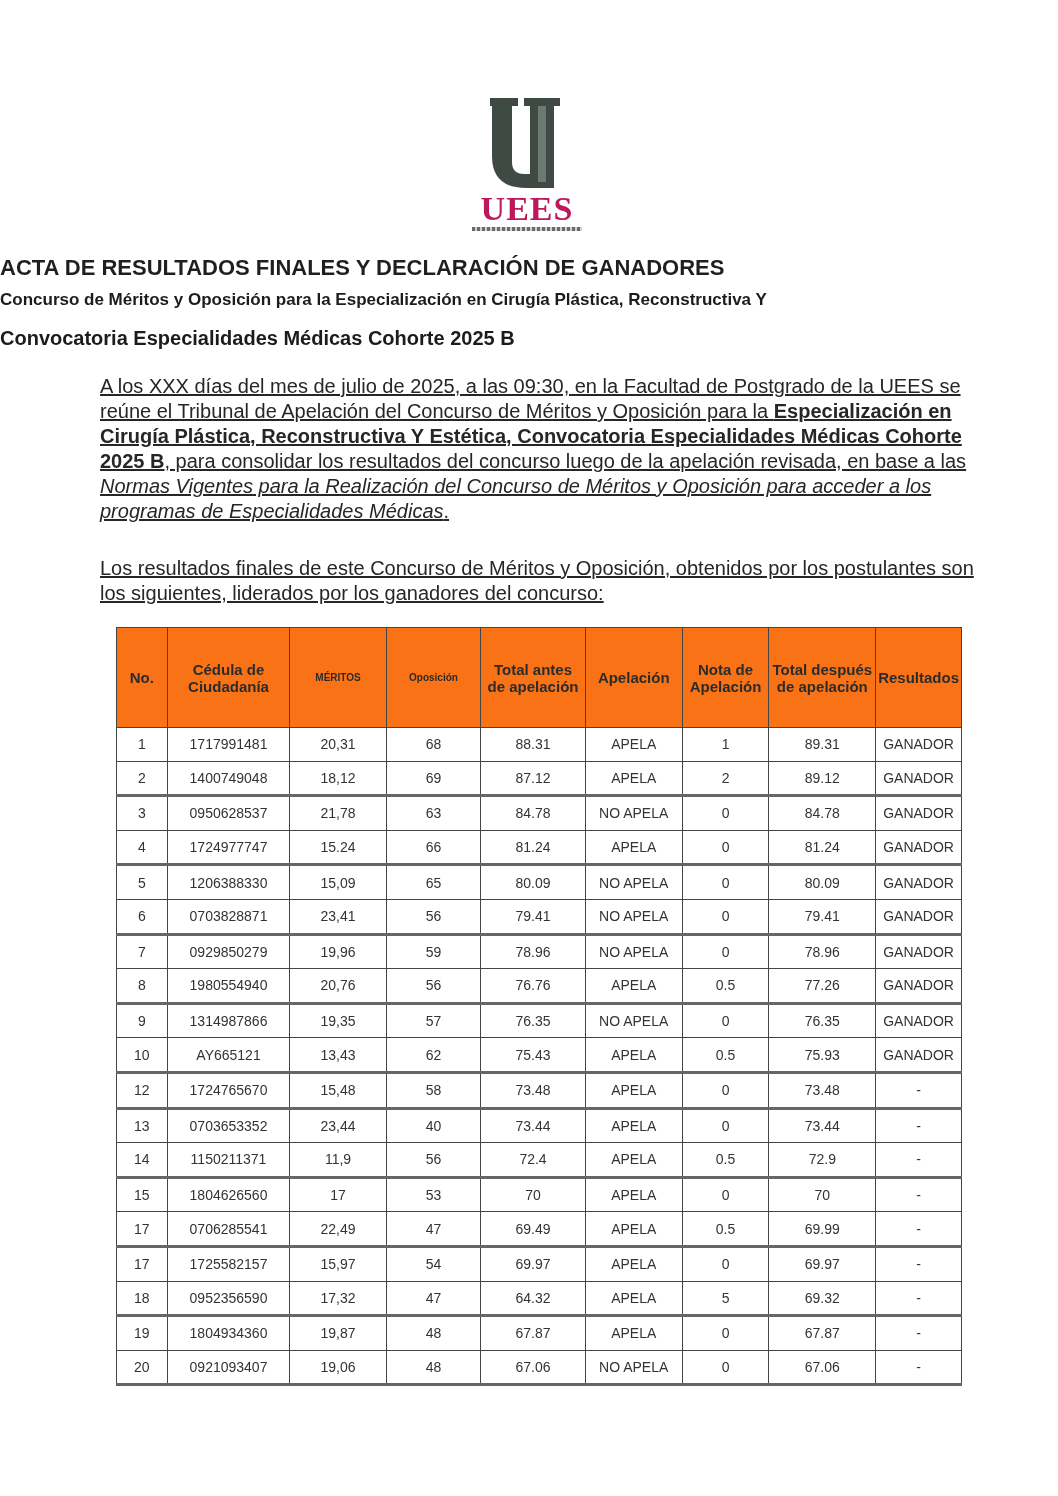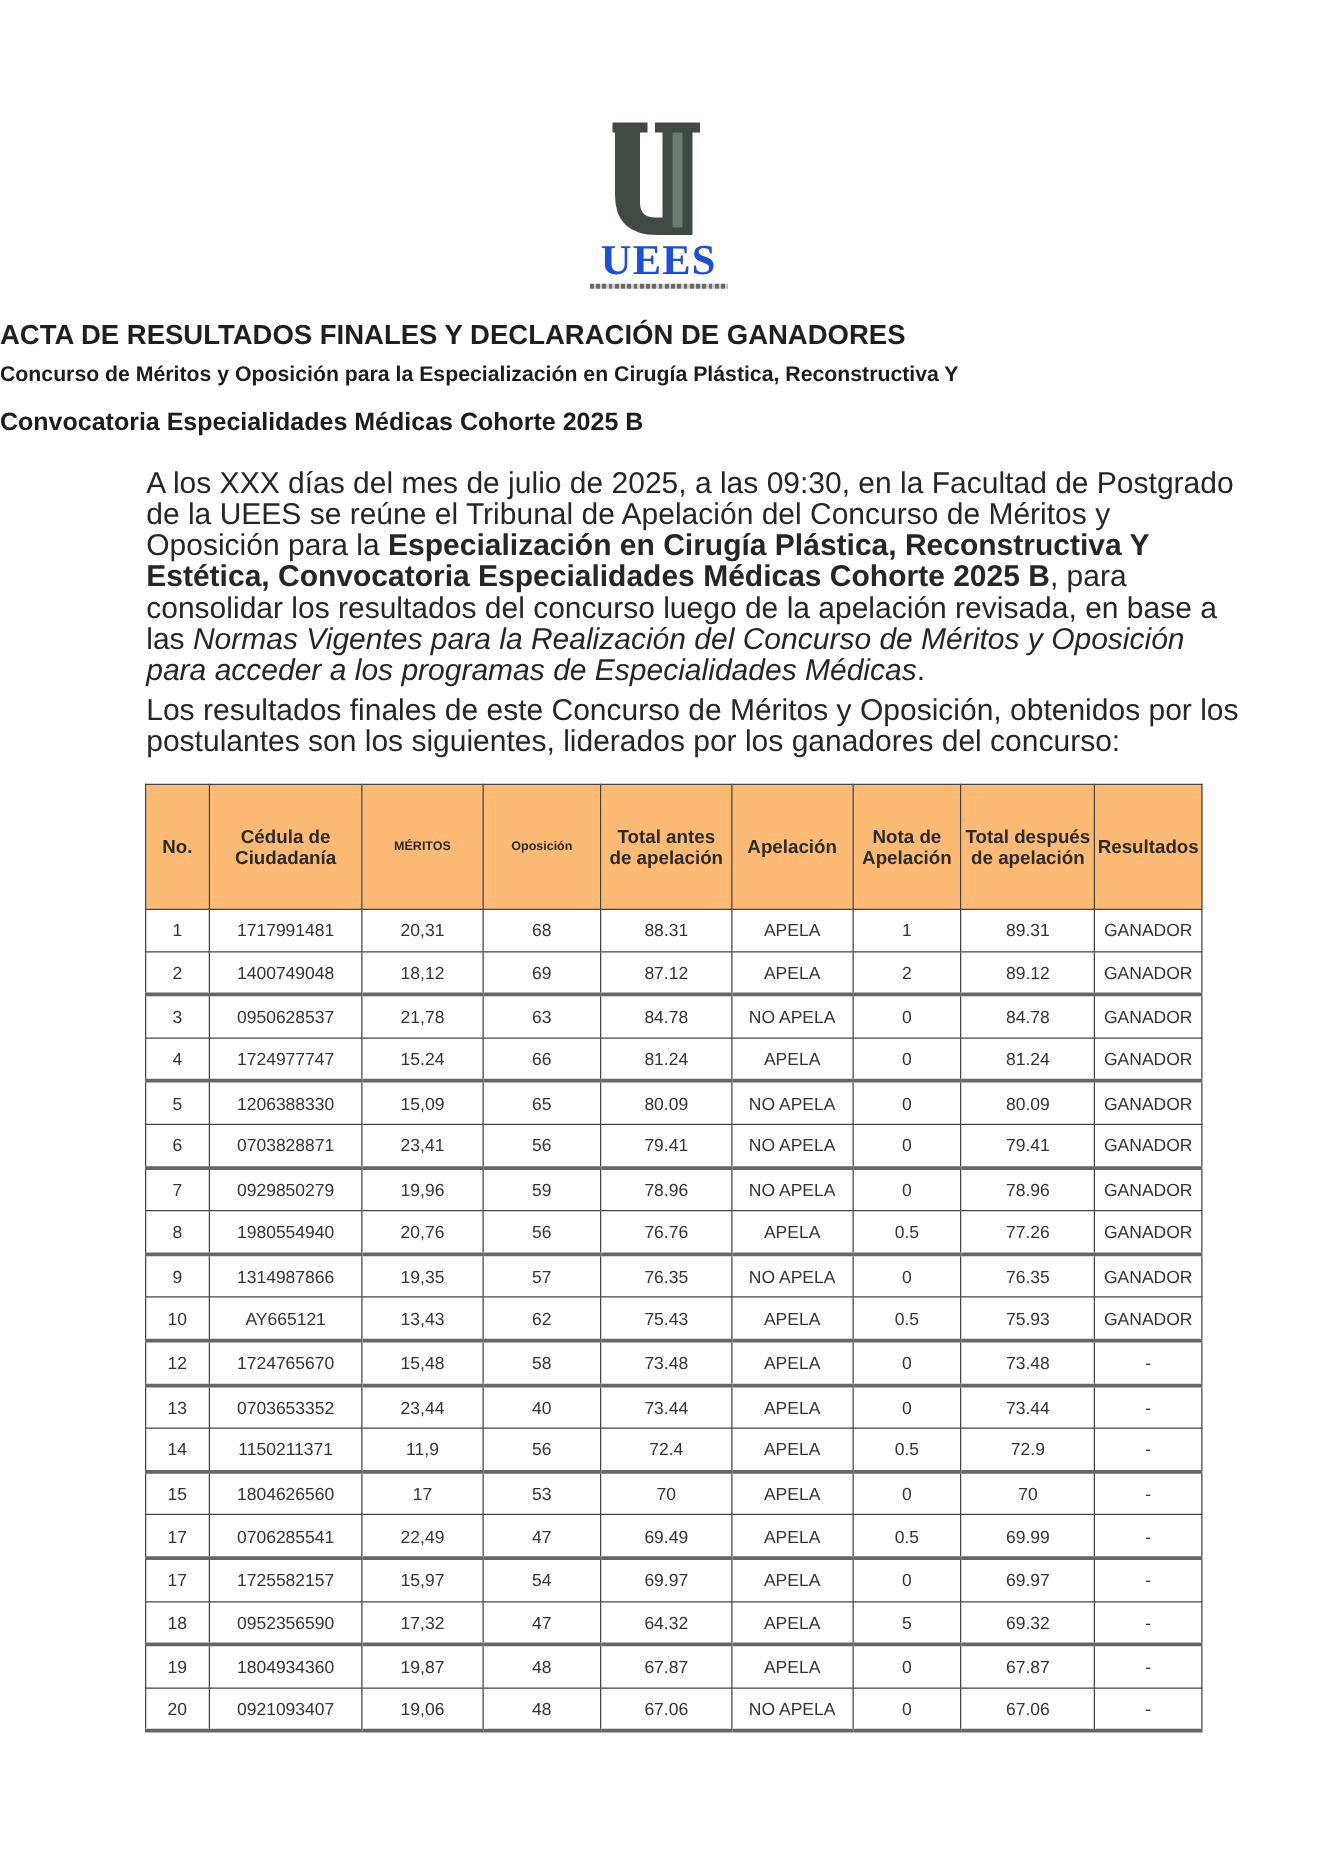--- a/index.html
+++ b/index.html
@@ -2,37 +2,37 @@
 <html><head>
 <meta charset="utf-8">
 <style>
   html, body { margin:0; padding:0; background:#ffffff; }
   body { width:1058px; height:1496px; position:relative; overflow:hidden;
          font-family:"Liberation Sans", sans-serif; color:#1c1c1c; }
   .logo { position:absolute; left:462px; top:92px; width:130px; height:140px; }
   .logo-mark { position:absolute; left:20px; top:0; width:90px; height:100px; }
   .logo-text { position:absolute; left:0; top:100px; width:130px; text-align:center;
                font-family:"Liberation Serif", serif; font-weight:bold; font-size:34px;
-               color:#1d4ed8; letter-spacing:1px; line-height:34px; }
+               color:#be185d; letter-spacing:1px; line-height:34px; }
   .logo-sub { position:absolute; left:10px; top:135px; width:110px; height:4px;
               background:repeating-linear-gradient(90deg,#6a6a6a 0 3px,#d0d0d0 3px 5px); }
   .title { position:absolute; left:0; width:1058px; text-align:left; font-weight:bold; }
   .t1 { top:255px; font-size:22px; color:#1f1f1f; }
   .t2 { top:290px; font-size:17px; }
   .t3 { top:327px; font-size:20px; }
-  .para { position:absolute; left:117px; width:880px; font-size:24px; line-height:25px;
-          color:#262626; }
+  .para { position:absolute; left:100px; width:880px; font-size:20px; line-height:25px;
+          color:#262626;text-decoration:underline; }
   .p1 { top:374px; }
   .p2 { top:556px; }
   b { font-weight:bold; }
   i { font-style:italic; }
   table { position:absolute; left:116px; top:627px; width:846px; border-collapse:collapse;
           font-size:14px; }
   th, td { border:1.5px solid #444; text-align:center; padding:0 2px; }
-  th { background:#fdba74; font-weight:bold; height:99px; font-size:15px; color:#2b2b2b; }
+  th { background:#f97316; font-weight:bold; height:99px; font-size:15px; color:#2b2b2b; }
   th.small { font-size:10px; }
   td { height:32.6px; color:#333; }
   tr.sep td { border-bottom:3px solid #666; }
 </style>
 </head>
 <body>
 
 <div class="logo">
   <svg class="logo-mark" viewBox="0 0 90 100">
     <path d="M8 6 H36 V14 H30 V70 Q30 82 42 82 H48 V14 H42 V6 H78 V14 H72 V96 H44 Q10 96 10 64 V14 H8 Z" fill="#3f4a44"></path>

